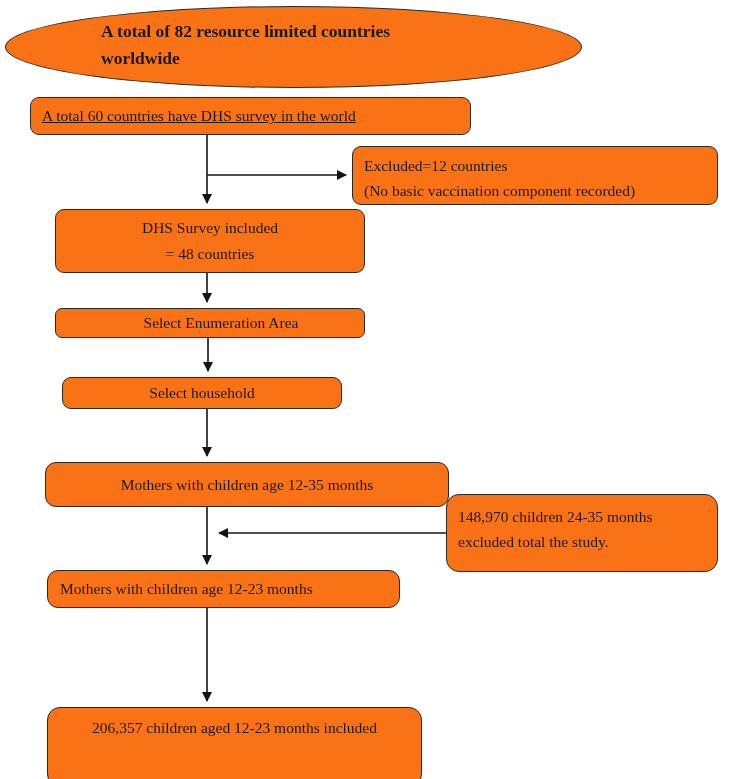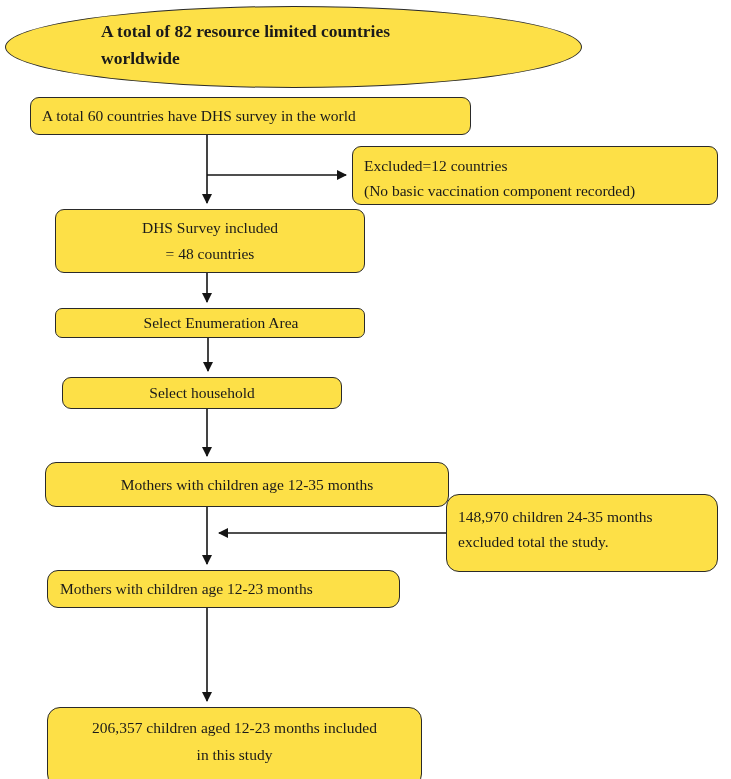--- a/index.html
+++ b/index.html
@@ -18,21 +18,21 @@
   }
   .connectors {
     position: absolute;
     left: 0;
     top: 0;
     pointer-events: none;
   }
   .node {
     position: absolute;
     box-sizing: border-box;
-    background: #fde047;
+    background: #f97316;
     border: 1.6px solid #2a2a2a;
     font-size: 15.5px;
     line-height: 1.25;
   }
   .rounded { border-radius: 9px; }
   .rounded-lg { border-radius: 13px; }
   .flex-center {
     display: flex;
     align-items: center;
     justify-content: center;
@@ -52,21 +52,21 @@
     position: absolute;
     left: 95px;
     top: 11px;
     width: 440px;
     font-weight: 700;
     font-size: 17.5px;
     line-height: 27px;
     text-align: left;
   }
   .two-line span { display: block; }
-  .pad-left { padding-left: 11px; }
+  .pad-left { padding-left: 11px; text-decoration: underline; }
   .multiline-left {
     padding: 6px 10px 0 11px;
     line-height: 25px;
     text-align: left;
   }
   .multiline-center {
     padding-top: 5px;
     line-height: 26px;
     text-align: center;
   }
@@ -137,16 +137,15 @@
     <span>148,970 children 24-35 months</span>
     <span>excluded total the study.</span>
   </div>
 
   <div class="node rounded flex-left" style="left:47px; top:570px; width:353px; height:38px; padding-left:12px; border-radius:11px;">
     <span>Mothers with children age 12-23 months</span>
   </div>
 
   <div class="node rounded-lg multiline-center two-line" style="left:47px; top:707px; width:375px; height:80px; padding-top:6px; line-height:27px;">
     <span>206,357 children aged 12-23 months included</span>
-    <span>in this study</span>
   </div>
 
 </div>
 
 </body></html>

